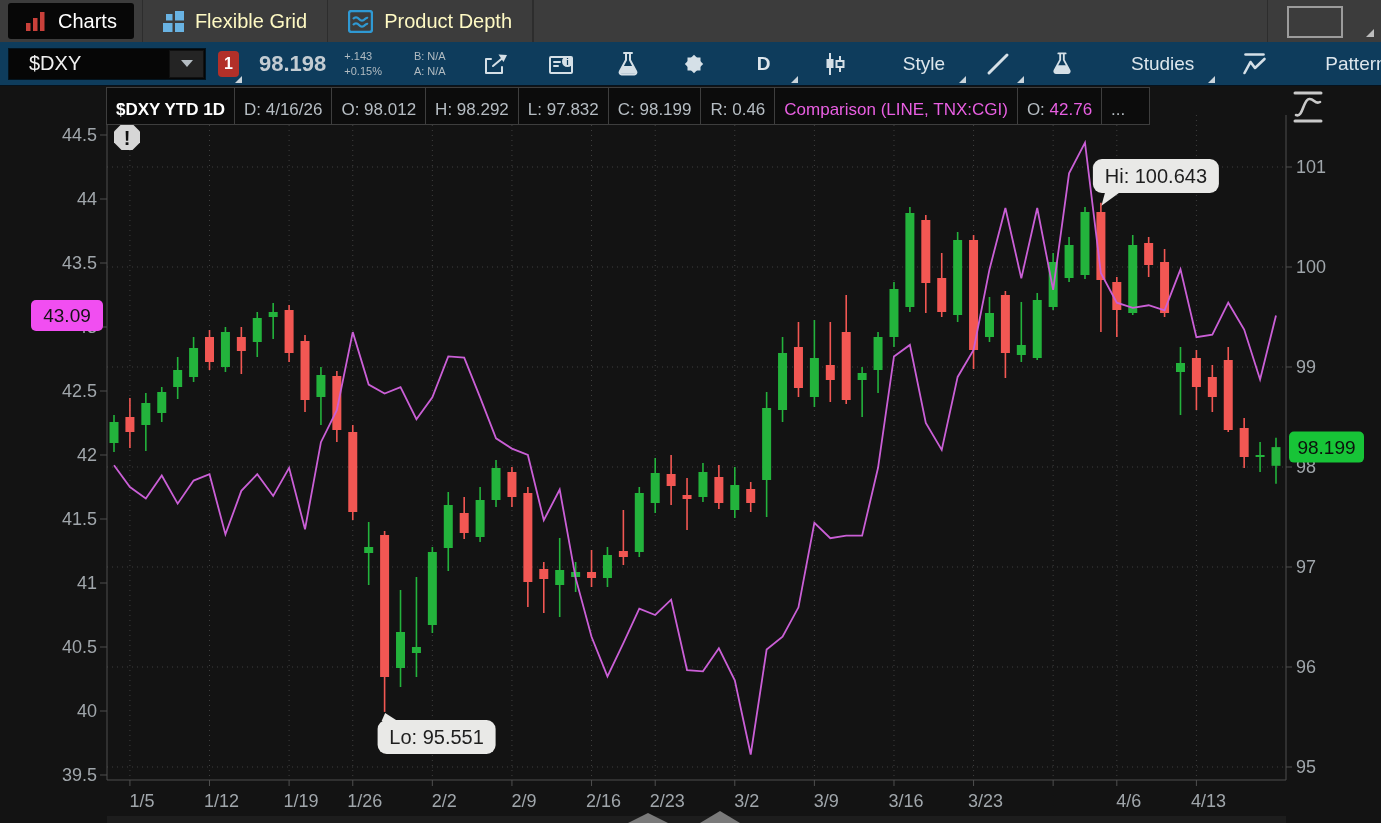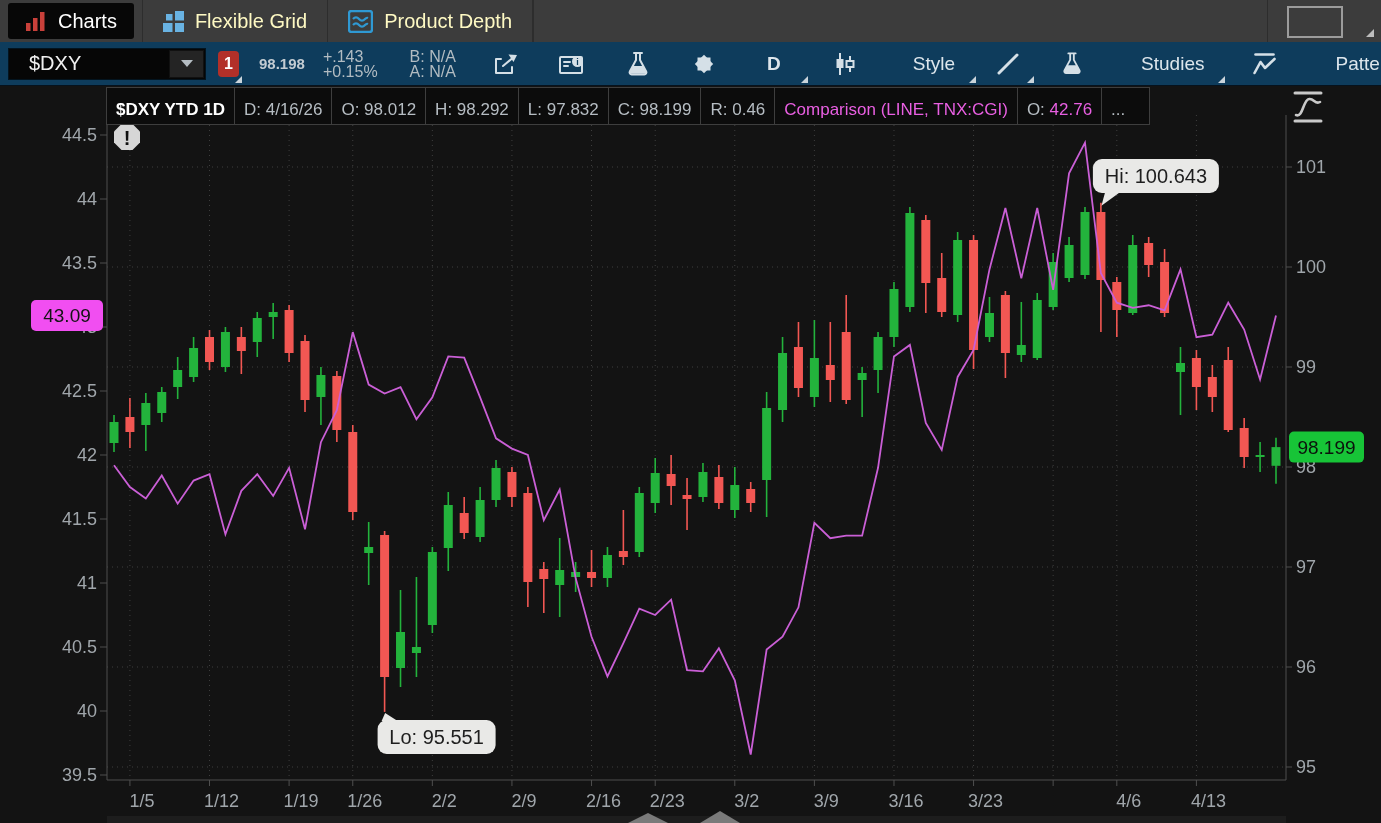--- a/index.html
+++ b/index.html
@@ -17,22 +17,22 @@
 
   
   .toolbar{position:absolute;top:42px;left:0;width:100%;height:44px;background:#0e3c5c;display:flex;align-items:center;z-index:6;border-bottom:1px solid #06121d;box-sizing:border-box;}
   .tb-sep{width:1px;align-self:stretch;background:#0a2940;}
   .symbol-box{margin-left:8px;width:196px;height:30px;background:#060606;border:1px solid #03141f;display:flex;align-items:center;flex:none;}
   .symbol-text{flex:1;padding-left:20px;font-size:20px;color:#f1f1f1;}
   .symbol-dd{width:33px;height:26px;margin-right:1px;background:#242424;border:1px solid #111;display:flex;align-items:center;justify-content:center;}
   .dd-tri{width:0;height:0;border-left:6px solid transparent;border-right:6px solid transparent;border-top:7px solid #b5bdc3;}
   .alert-wrap{position:relative;height:44px;display:flex;align-items:center;padding:0 6px 0 12px;}
   .alert-badge{width:21px;height:26px;background:#b23029;border-radius:4px;color:#fff;font-weight:bold;font-size:16px;display:flex;align-items:center;justify-content:center;}
-  .price{margin-left:14px;font-size:15px;font-weight:bold;color:#c3ccd2;flex:none;}
-  .mini-block{margin-left:18px;font-size:16px;color:#b2bcc2;line-height:15px;flex:none;}
+  .price{margin-left:14px;font-size:22px;font-weight:bold;color:#c3ccd2;flex:none;}
+  .mini-block{margin-left:18px;font-size:11px;color:#b2bcc2;line-height:15px;flex:none;}
   .ba{margin-left:32px;}
   .tb-btn{position:relative;height:44px;display:flex;align-items:center;justify-content:center;color:#dde6ec;flex:none;}
   .tb-icon-btn{width:66px;}
   .tb-btn .lbl{font-size:19px;margin-left:10px;}
   .tf-btn{width:74px;font-size:19px;font-weight:bold;}
   .corner{position:absolute;right:3px;bottom:3px;width:0;height:0;border-left:7px solid transparent;border-bottom:7px solid #c9d4db;}
   .first-sep{margin-left:17px;}
   .pad-btn{padding:0 24px;gap:48px;}
 
   

